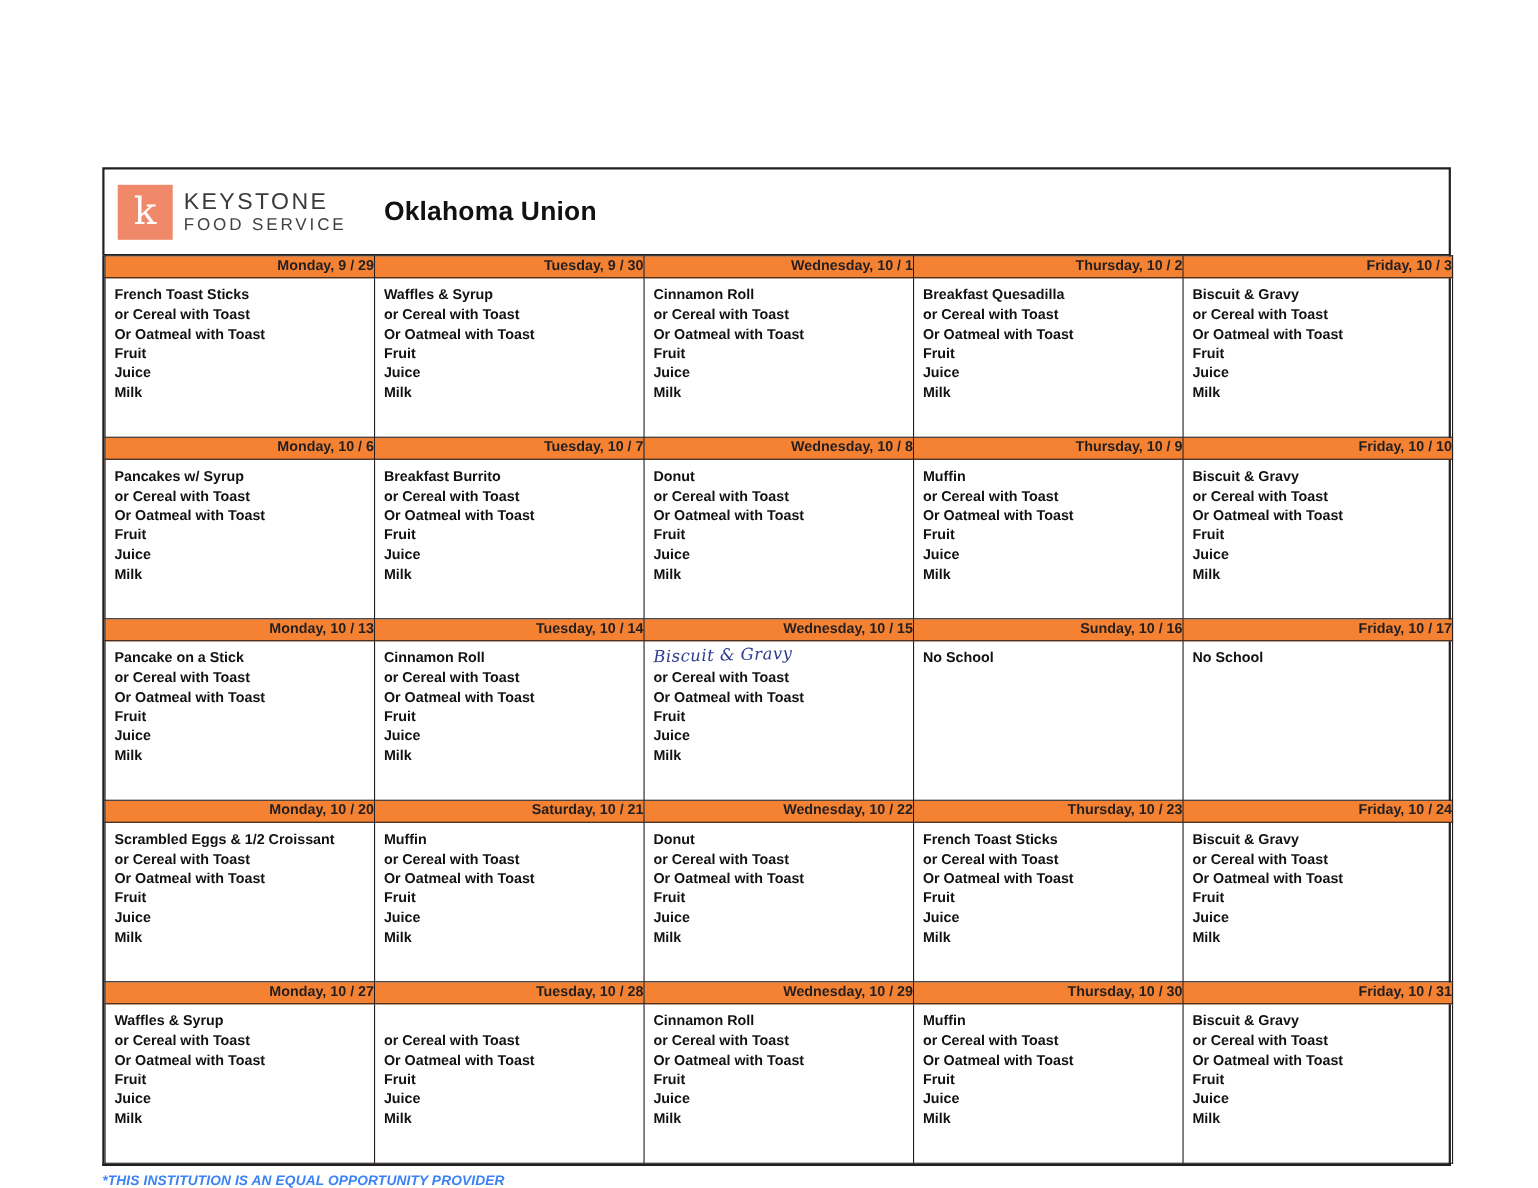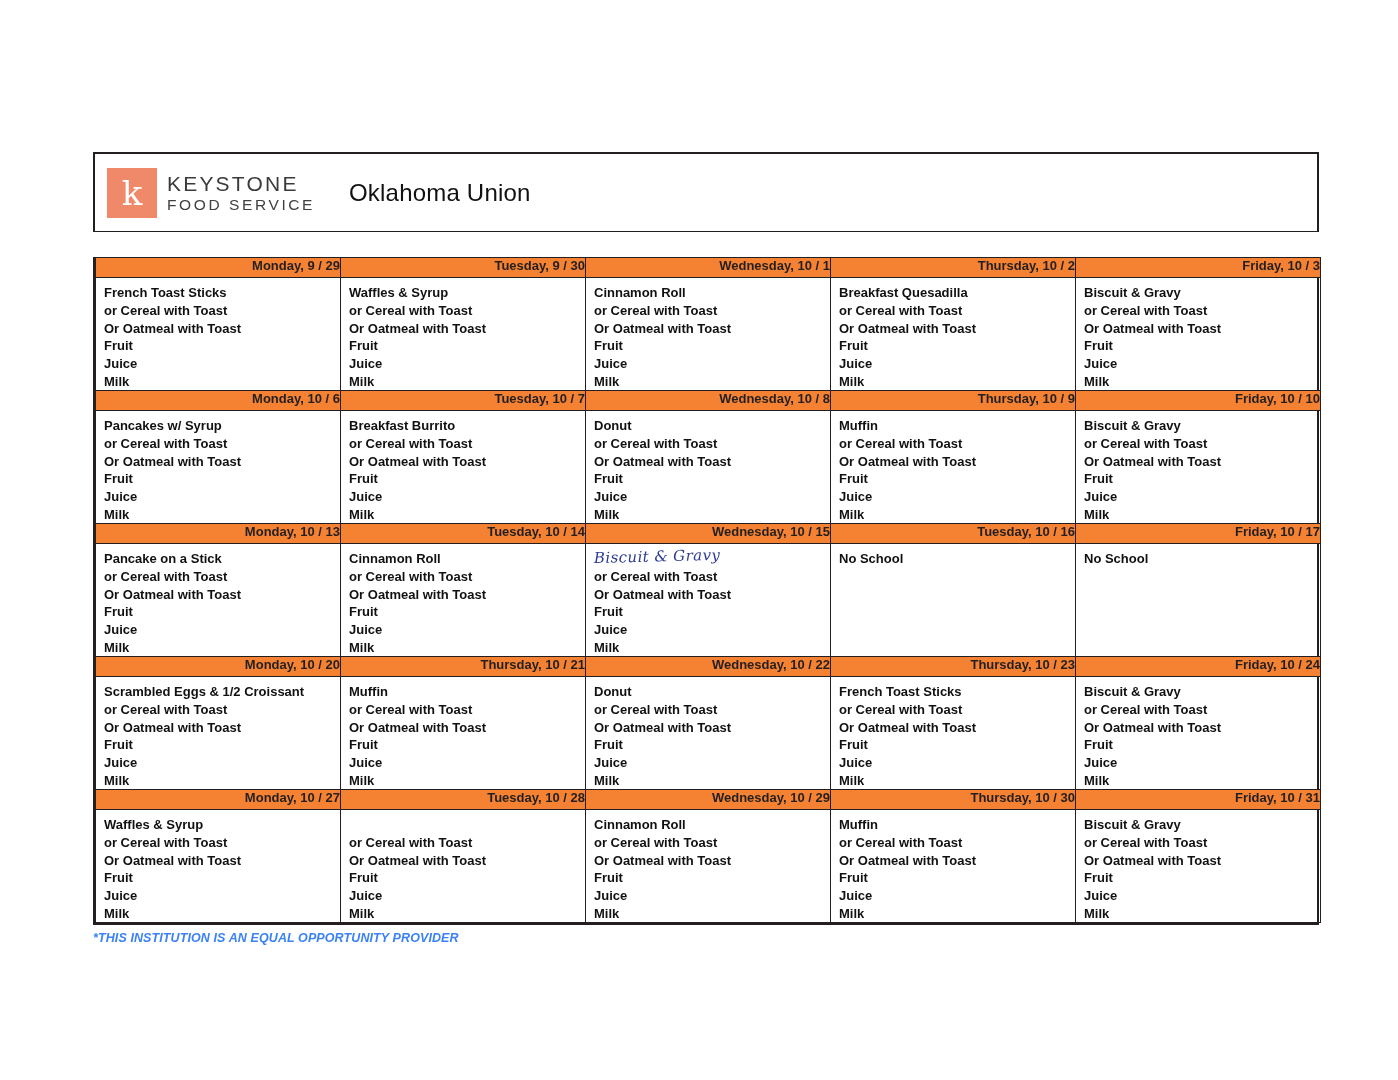--- a/index.html
+++ b/index.html
@@ -73,21 +73,21 @@
     color: #404040;
     font-family: "Liberation Sans", sans-serif;
   }
   .title-block {
     padding-left: 14px;
     line-height: 1.22;
   }
   .title-block .t1,
   .title-block .t2 {
     font-size: 24px;
-    font-weight: normal;
+    font-weight: bold;
     color: #111111;
     letter-spacing: 0.2px;
   }
   
   table.cal {
     border-collapse: collapse;
     width: 1226px;
     table-layout: fixed;
   }
   table.cal td {
@@ -101,21 +101,21 @@
     font-size: 13px;
     font-weight: bold;
     text-align: right;
     padding: 3px 8px 4px 0;
     height: 20px;
     box-sizing: border-box;
     white-space: nowrap;
   }
   .cell {
     padding: 6px 0 8px 8px;
-    height: 112px;
+    height: 144px;
     box-sizing: border-box;
   }
   .cell .line {
     font-size: 13px;
     font-weight: bold;
     color: #111111;
     line-height: 17.8px;
     white-space: nowrap;
   }
   .cell .line.hand {
@@ -127,21 +127,20 @@
     transform: rotate(-1.4deg);
     transform-origin: left center;
     letter-spacing: 0.4px;
   }
   .cell .line.blank {
     color: transparent;
   }
   .outer-border {
     border: 2px solid #231f20;
     border-top: none;
-    margin-top: 25px;
   }
   .footnote {
     margin-top: 6px;
     font-size: 12.5px;
     font-style: italic;
     font-weight: bold;
     color: #3b82f6;
     letter-spacing: 0.1px;
   }
 </style>
@@ -284,21 +283,21 @@
                   <div class="line">Fruit</div>
                   <div class="line">Juice</div>
                   <div class="line">Milk</div>
                 </div>
               </td>
             </tr>
             <tr>
               <td class="dayhdr">Monday, 10 / 13</td>
               <td class="dayhdr">Tuesday, 10 / 14</td>
               <td class="dayhdr">Wednesday, 10 / 15</td>
-              <td class="dayhdr">Tuesday, 10 / 16</td>
+              <td class="dayhdr">Sunday, 10 / 16</td>
               <td class="dayhdr">Friday, 10 / 17</td>
             </tr>
             <tr>
               <td>
                 <div class="cell">
                   <div class="line">Pancake on a Stick</div>
                   <div class="line">or Cereal with Toast</div>
                   <div class="line">Or Oatmeal with Toast</div>
                   <div class="line">Fruit</div>
                   <div class="line">Juice</div>
@@ -331,21 +330,21 @@
                 </div>
               </td>
               <td>
                 <div class="cell">
                   <div class="line">No School</div>
                 </div>
               </td>
             </tr>
             <tr>
               <td class="dayhdr">Monday, 10 / 20</td>
-              <td class="dayhdr">Thursday, 10 / 21</td>
+              <td class="dayhdr">Saturday, 10 / 21</td>
               <td class="dayhdr">Wednesday, 10 / 22</td>
               <td class="dayhdr">Thursday, 10 / 23</td>
               <td class="dayhdr">Friday, 10 / 24</td>
             </tr>
             <tr>
               <td>
                 <div class="cell">
                   <div class="line">Scrambled Eggs &amp; 1/2 Croissant</div>
                   <div class="line">or Cereal with Toast</div>
                   <div class="line">Or Oatmeal with Toast</div>

